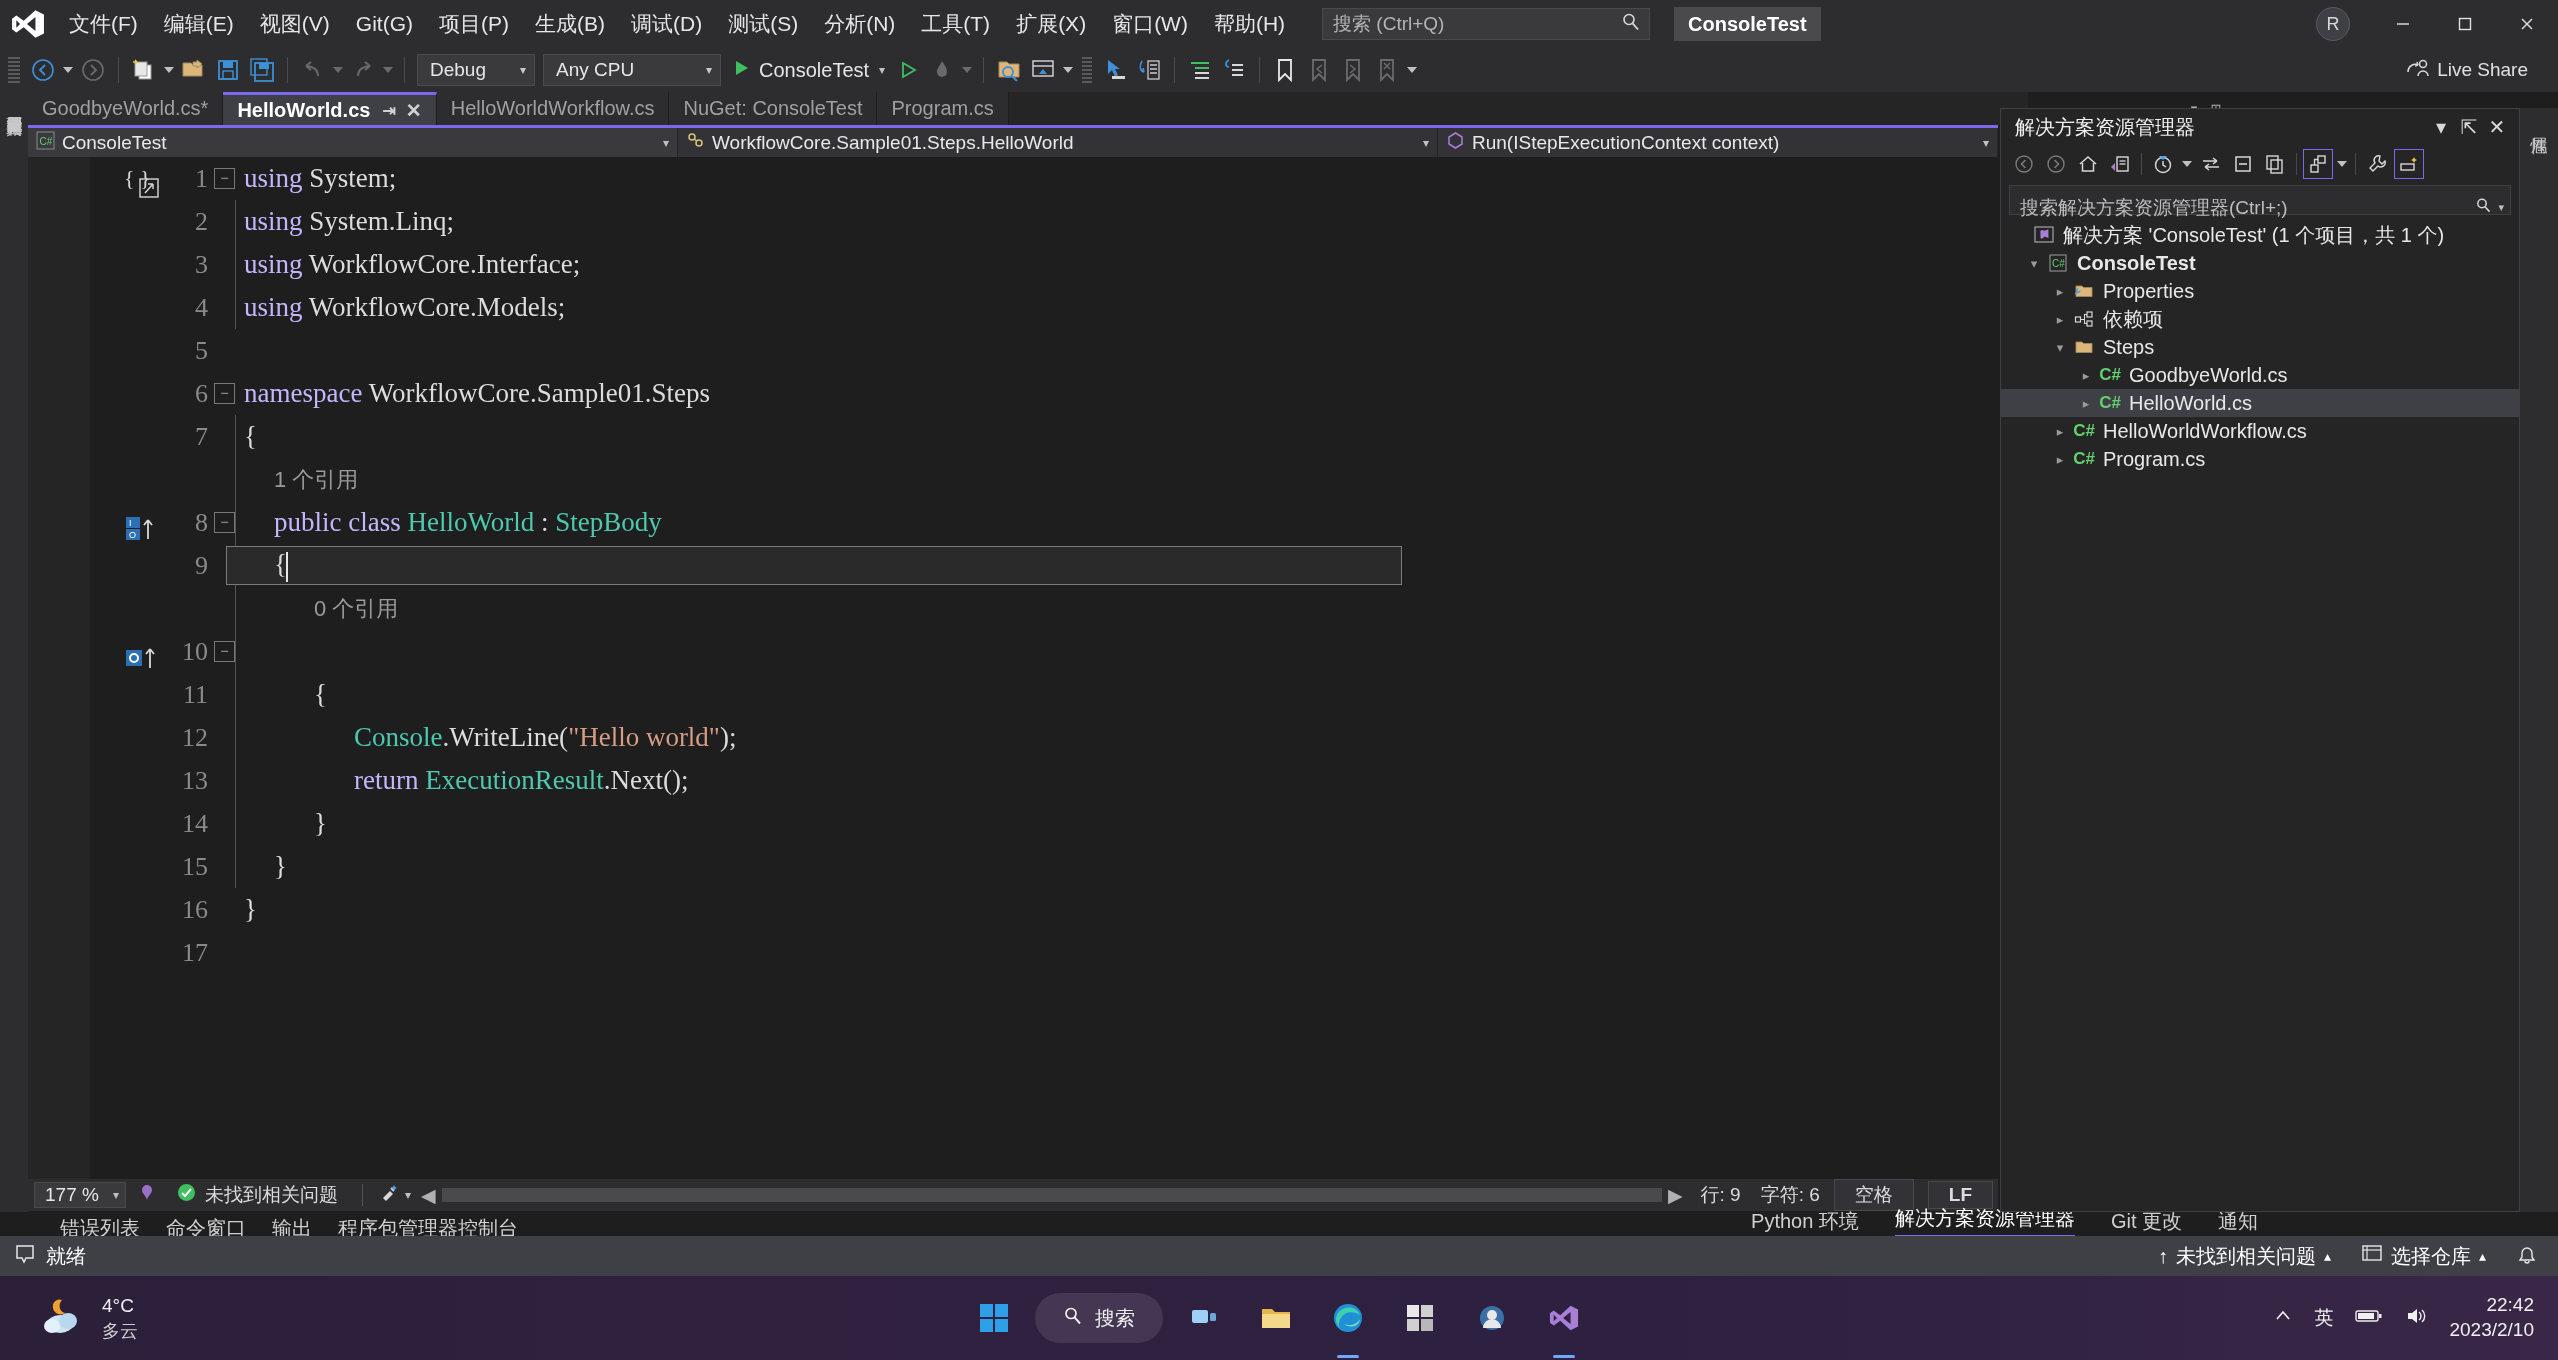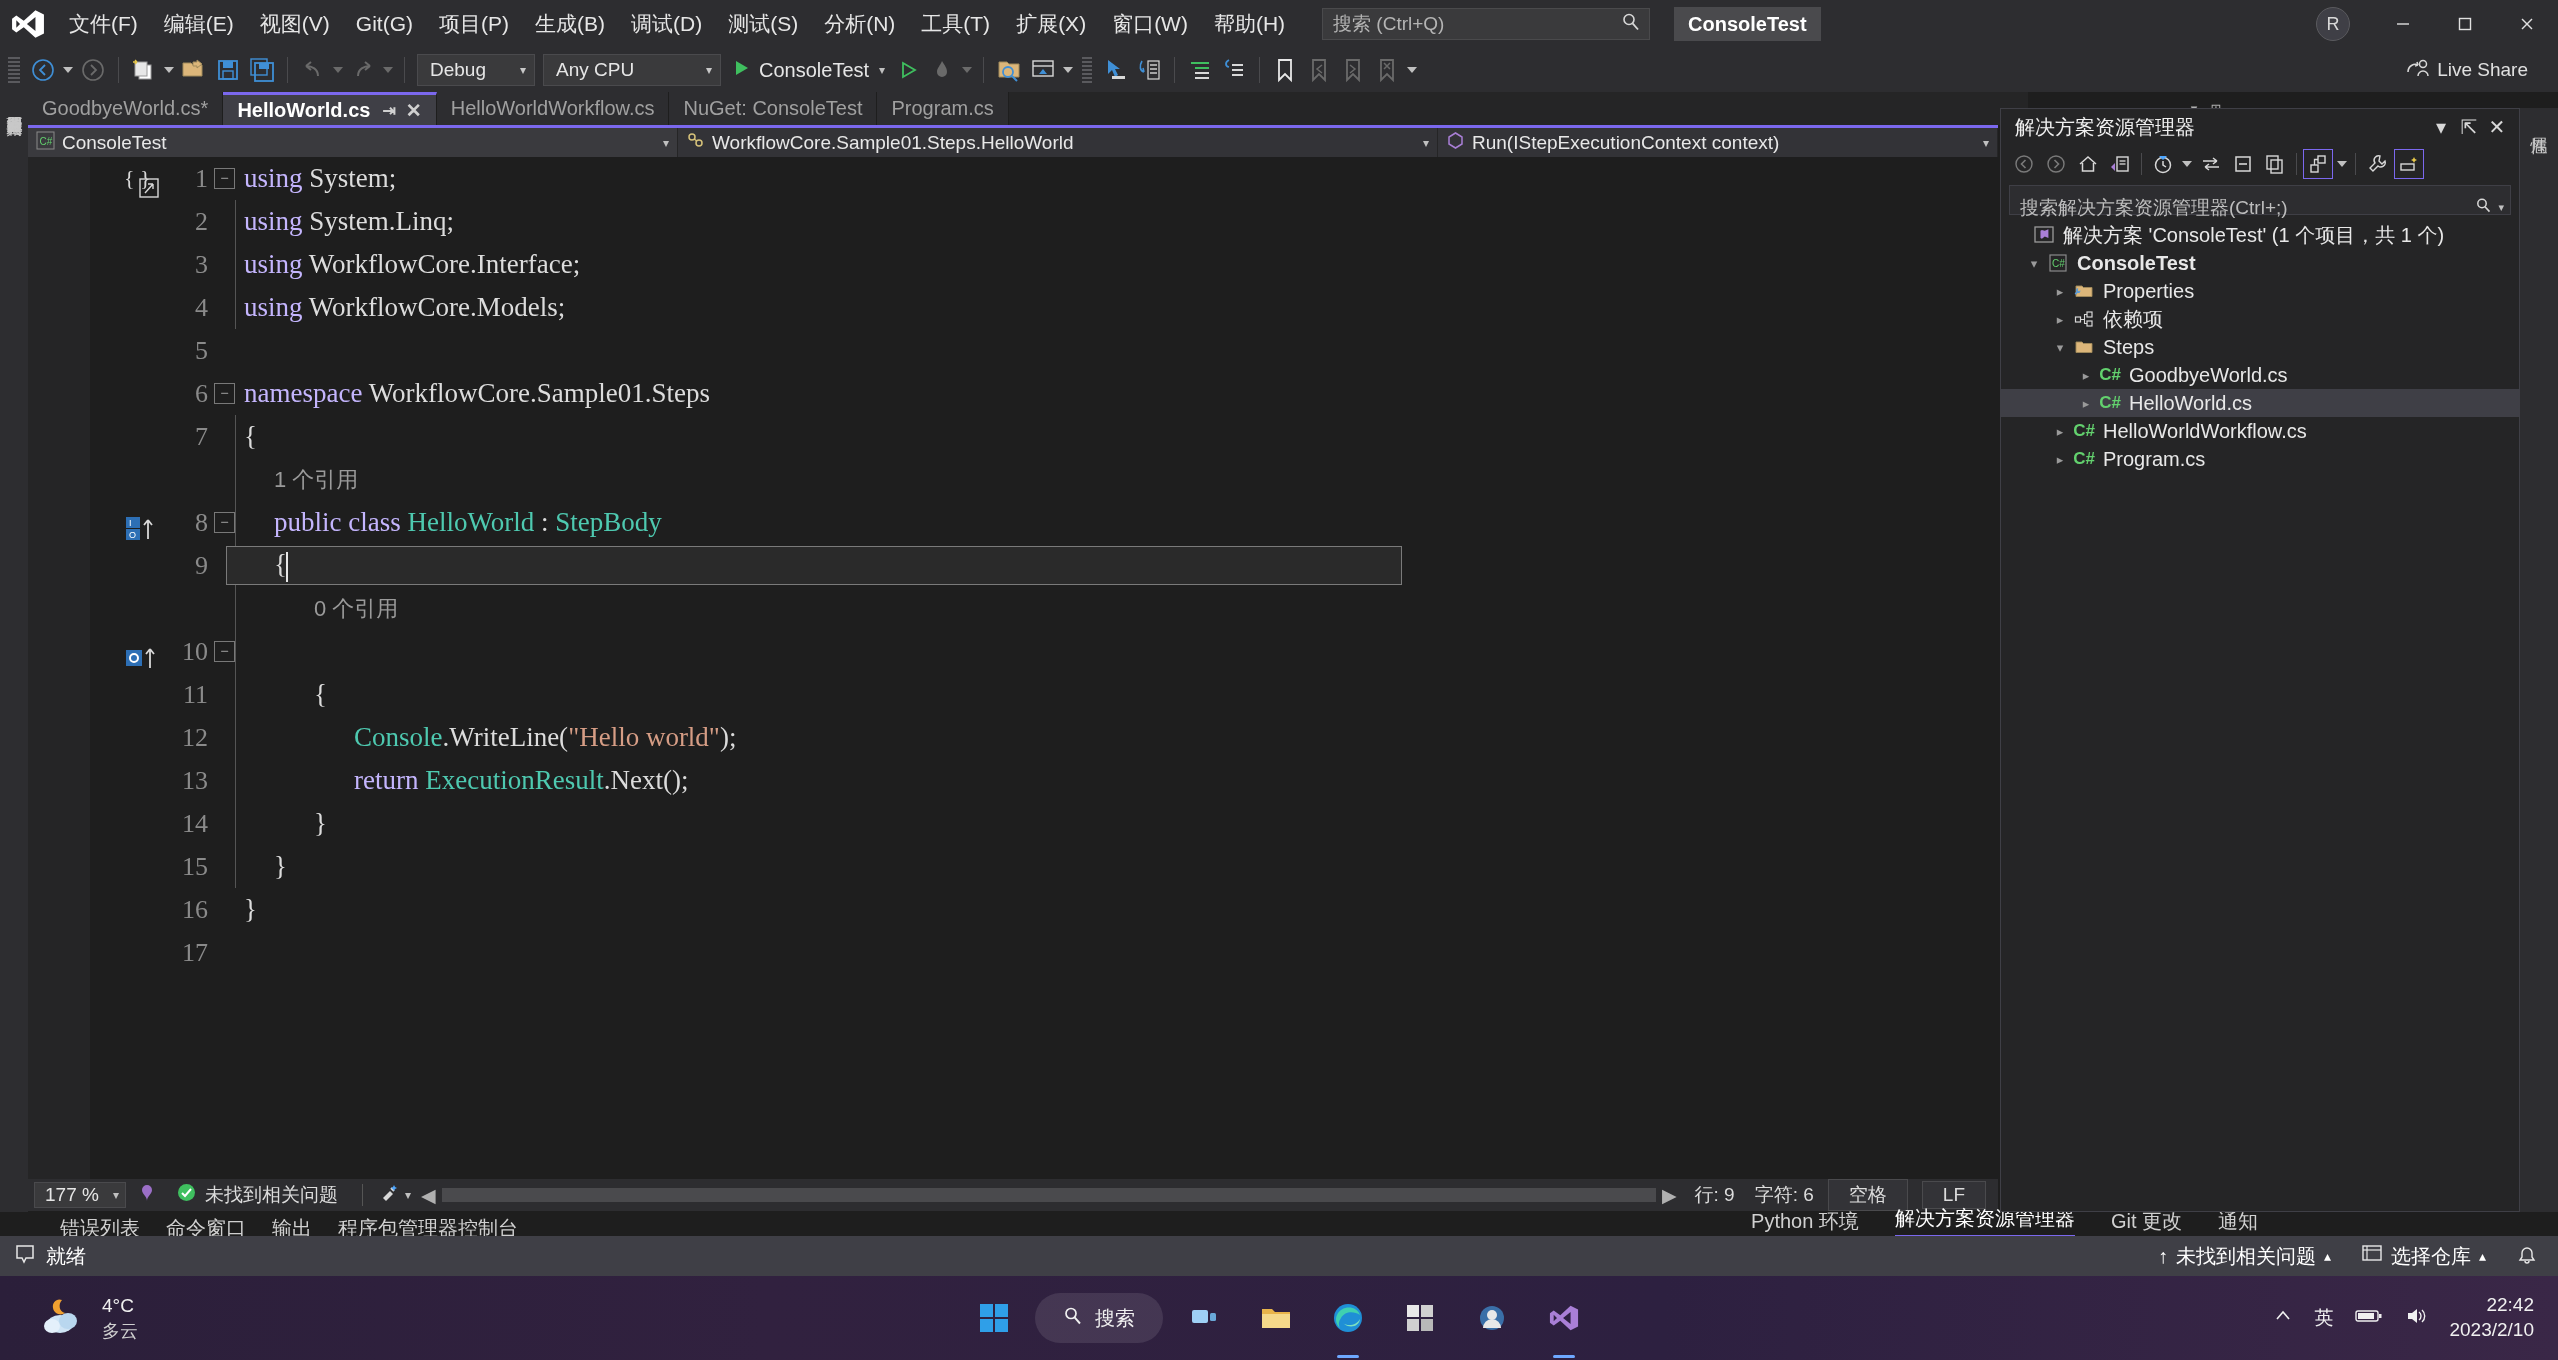--- a/index.html
+++ b/index.html
@@ -760,21 +760,21 @@
 
     <div class="hscroll">
       <span style="color:#b0b0b0;margin-right:6px;">◀</span>
       <span class="hbar"></span>
       <span style="color:#b0b0b0;margin-left:6px;">▶</span>
     </div>
 
     <span style="margin-left:8px;">行: 9</span>
     <span style="margin-left:20px;">字符: 6</span>
     <span class="boxed">空格</span>
-    <span class="boxed" style="margin-right:12px;">LF</span>
+    <span class="boxed" style="margin-right:5px;font-weight:bold;">LF</span>
   </div>
 
   <div class="dockbar">
     <span>错误列表</span>
     <span>命令窗口</span>
     <span>输出</span>
     <span>程序包管理器控制台</span>
   </div>
   <div class="dock-right">
     <span>Python 环境</span>

